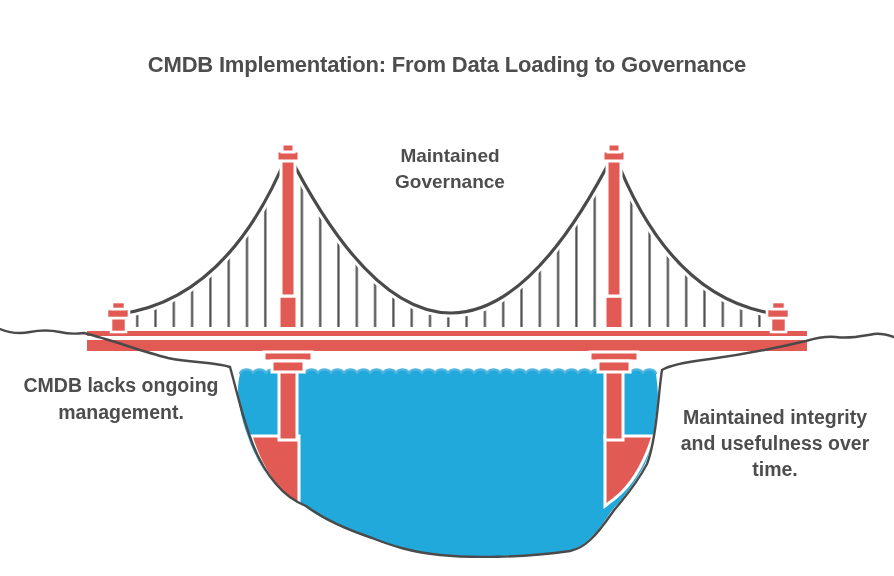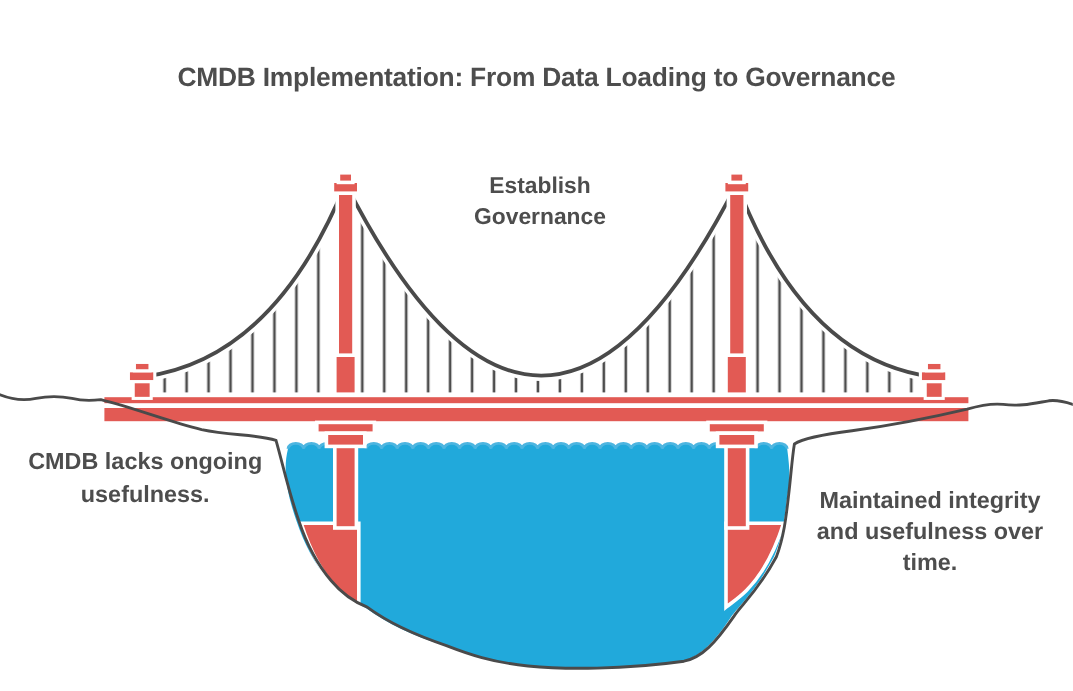--- a/index.html
+++ b/index.html
@@ -132,20 +132,20 @@
       C 112,340 140,351 168,358 C 192,363 214,362 230,367
       C 236,388 240,408 249,434 C 255,452 264,470 276,484 C 286,496 296,502 306,506
       C 325,520 345,529 372,538 C 390,545 410,552 440,555 C 470,558 520,558 570,551
       C 585,548 596,536 612,513 C 618,504 632,492 647,464 C 653,448 655,432 657,414
       C 659,398 660,382 662,370
       C 668,366 686,362 710,359 C 740,355 772,349 806,341
       C 816,338 826,336 836,337 C 850,339 862,336 874,334 C 882,333 888,335 894,337"></path>
   </svg>
 
   <div class="label title">CMDB Implementation: From Data Loading to Governance</div>
-  <div class="label lbl-top">Establish
+  <div class="label lbl-top">Maintained
 Governance</div>
   <div class="label lbl-left">CMDB lacks ongoing
-usefulness.</div>
+management.</div>
   <div class="label lbl-right">Maintained integrity
 and usefulness over
 time.</div>
 </div>
 
 </body></html>

